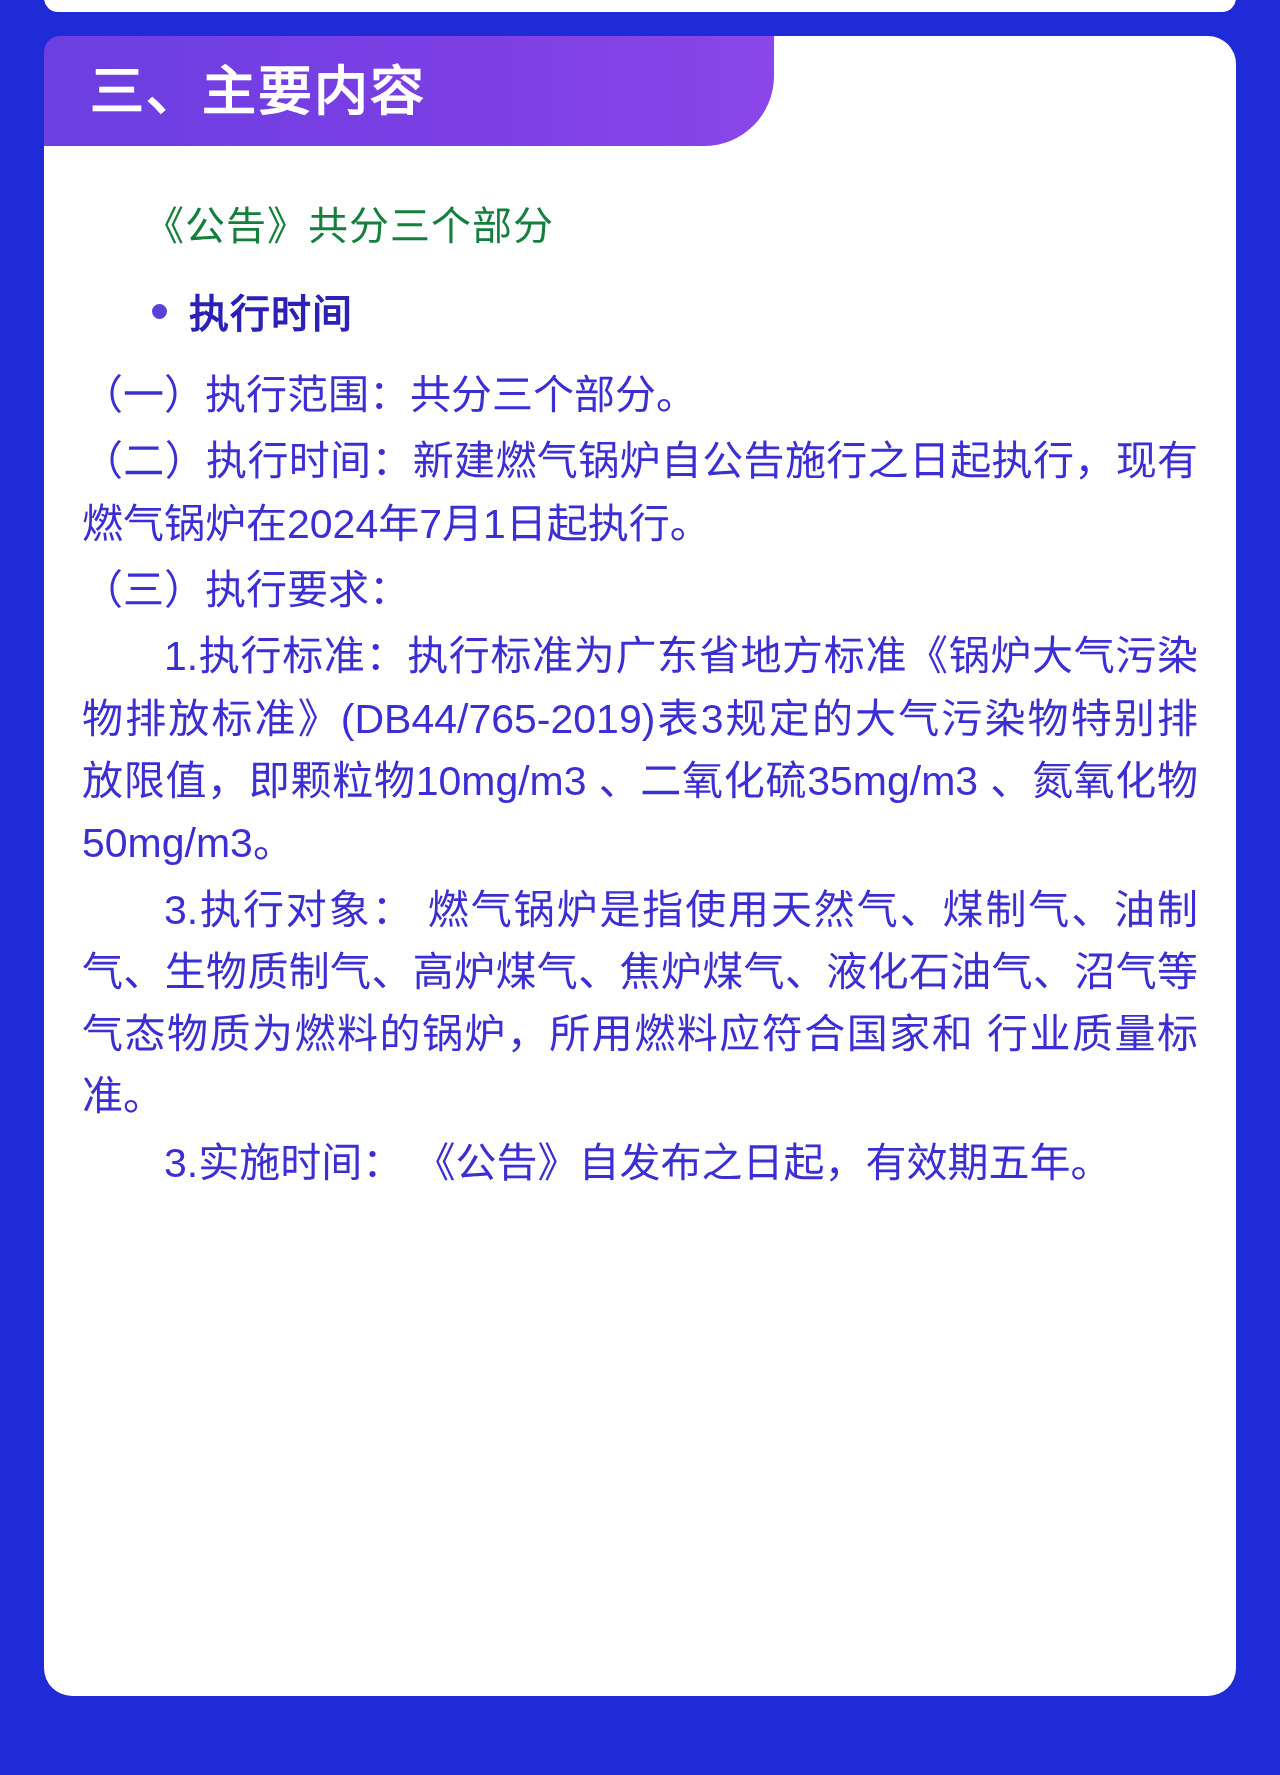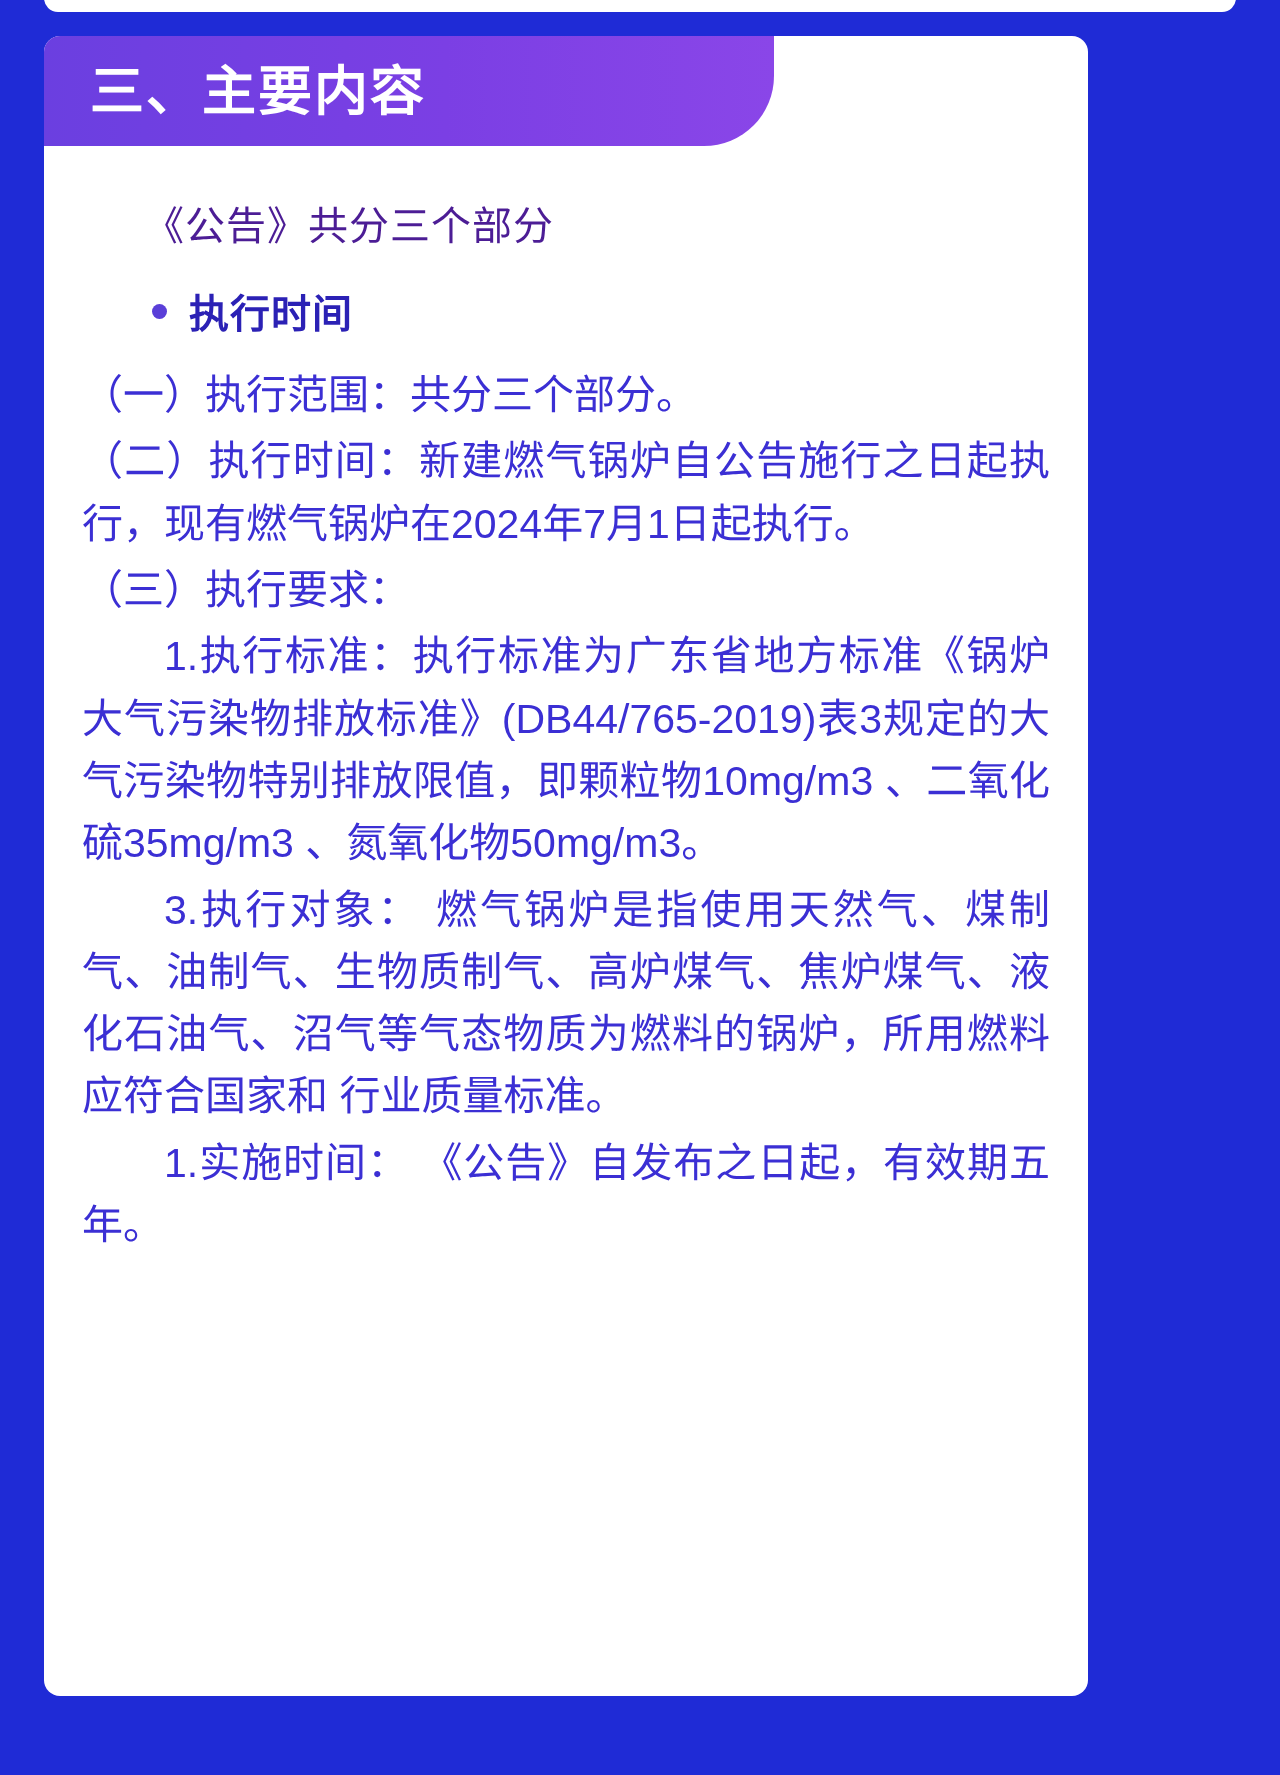--- a/index.html
+++ b/index.html
@@ -26,24 +26,24 @@
     top: -18px;
     width: 1192px;
     height: 30px;
     background: #ffffff;
     border-radius: 14px;
   }
   .card {
     position: absolute;
     left: 44px;
     top: 36px;
-    width: 1044px;
+    width: 1192px;
     min-height: 1660px;
     background: #ffffff;
-    border-radius: 16px;
+    border-radius: 28px;
     box-sizing: border-box;
   }
   .section-header {
     position: relative;
     margin: 0;
     width: 730px;
     height: 110px;
     background: linear-gradient(90deg, #6b3fe0 0%, #7b3fe4 55%, #8a46e8 100%);
     border-top-left-radius: 16px;
     border-bottom-right-radius: 70px;
@@ -56,21 +56,21 @@
     font-weight: bold;
     letter-spacing: 2px;
     margin-left: 46px;
     line-height: 1;
   }
   .body-wrap {
     padding: 30px 38px 40px 38px;
   }
   .lead {
     font-size: 40px;
-    color: #4c1d95;
+    color: #15803d;
     margin: 18px 0 20px 62px;
     letter-spacing: 1px;
   }
   .bullet-row {
     display: flex;
     align-items: center;
     margin: 30px 0 24px 70px;
   }
   .bullet-dot {
     width: 15px;
@@ -117,17 +117,17 @@
       <div class="bullet-row">
         <span class="bullet-dot"></span>
         <span class="bullet-text">执行时间</span>
       </div>
 
       <p class="para indent1">（一）执行范围：共分三个部分。</p>
       <p class="para indent1">（二）执行时间：新建燃气锅炉自公告施行之日起执行，现有燃气锅炉在2024年7月1日起执行。</p>
       <p class="para indent1">（三）执行要求：</p>
       <p class="para indent2">1.执行标准：执行标准为广东省地方标准《锅炉大气污染物排放标准》(DB44/765-2019)表3规定的大气污染物特别排放限值，即颗粒物10mg/m3 、二氧化硫35mg/m3 、氮氧化物50mg/m3。</p>
       <p class="para indent2">3.执行对象： 燃气锅炉是指使用天然气、煤制气、油制气、生物质制气、高炉煤气、焦炉煤气、液化石油气、沼气等气态物质为燃料的锅炉，所用燃料应符合国家和 行业质量标准。</p>
-      <p class="para indent2">1.实施时间： 《公告》自发布之日起，有效期五年。</p>
+      <p class="para indent2">3.实施时间： 《公告》自发布之日起，有效期五年。</p>
 
     </div>
   </div>
 </div>
 
 </body></html>

